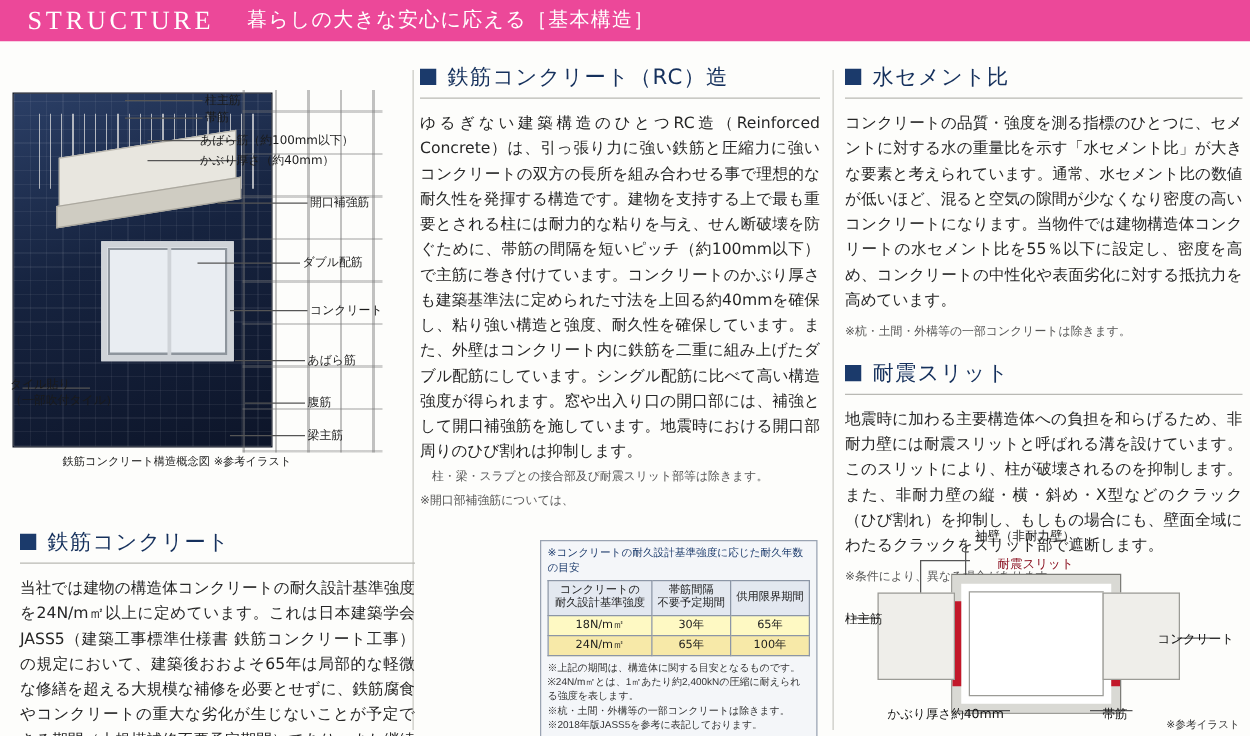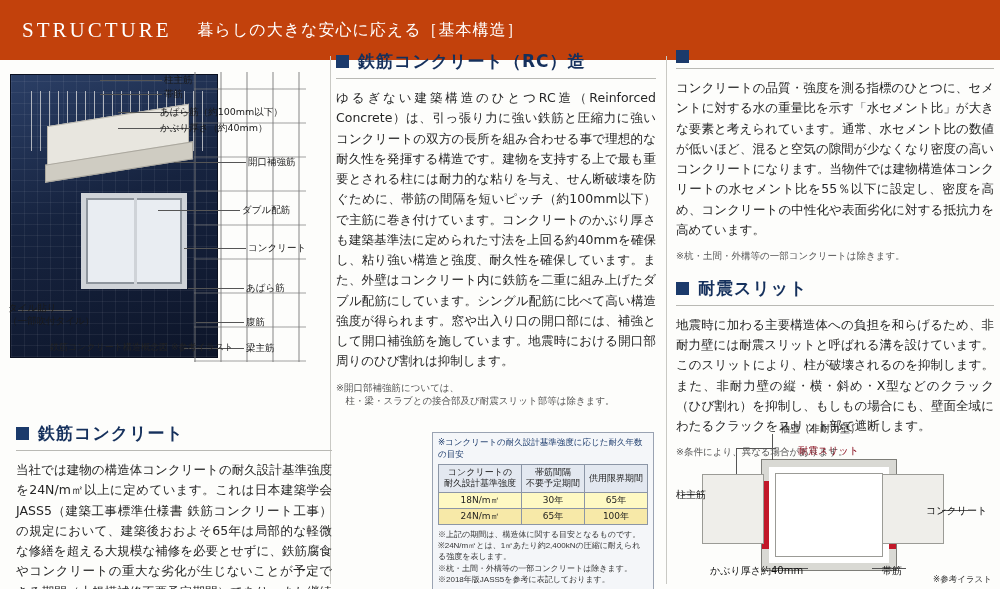--- a/index.html
+++ b/index.html
@@ -6,22 +6,22 @@
   body{
     width:1000px;height:589px;
     background:#fdfdfb;
     font-family:"Liberation Serif","DejaVu Serif",serif;
     color:#2a2a2a;
     overflow:hidden;
     position:relative;
   }
   
   .header{
-    position:absolute;left:0;top:0;width:1000px;height:60px;
-    background:#c2410c;
+    position:absolute;left:0;top:0;width:1000px;height:33px;
+    background:#ec4899;
     color:#ffffff;
     display:flex;align-items:center;
   }
   .header .en{
     font-family:"Liberation Serif","DejaVu Serif",serif;
     font-size:21px;letter-spacing:3px;padding-left:22px;font-weight:400;
   }
   .header .jp{
     font-size:16px;padding-left:26px;letter-spacing:1px;
     font-family:"DejaVu Sans","Liberation Sans",sans-serif;
@@ -36,21 +36,21 @@
   .vline.v1{left:330px;}
   .vline.v2{left:666px;}
 
   
   .hd{display:flex;align-items:center;margin:0 0 8px 0;}
   .hd .sq{
     width:13px;height:13px;background:#1b3a6b;margin-right:9px;flex:0 0 auto;
     display:inline-block;
   }
   .hd .txt{
-    font-size:17px;font-weight:bold;color:#15305c;letter-spacing:1px;
+    font-size:17px;font-weight:normal;color:#15305c;letter-spacing:1px;
     font-family:"DejaVu Sans","Liberation Sans",sans-serif;
   }
   .hd-line{
     border-bottom:1px solid #b9b9b4;padding-bottom:5px;margin-bottom:9px;
   }
   p.body{
     font-size:12.5px;line-height:1.62;margin:0 0 9px 0;text-align:justify;
     font-family:"DejaVu Sans","Liberation Sans",sans-serif;
     color:#262626;
   }
@@ -98,21 +98,21 @@
     background-image:
       repeating-linear-gradient(90deg,rgba(120,120,120,.45) 0 2px,transparent 2px 26px),
       repeating-linear-gradient(0deg,rgba(120,120,120,.35) 0 2px,transparent 2px 34px);
   }
   .illu .lbl{
     position:absolute;font-size:9.5px;color:#1a1a1a;white-space:nowrap;
     font-family:"DejaVu Sans","Liberation Sans",sans-serif;
   }
   .illu .lead{position:absolute;background:#555;height:1px;}
   .illu .cap2{
-    position:absolute;left:2px;top:289px;font-size:9px;color:#222;line-height:1.35;
+    position:absolute;left:2px;top:312px;font-size:9px;color:#222;line-height:1.35;
     font-family:"DejaVu Sans","Liberation Sans",sans-serif;
     padding-left:40px;
   }
 
   
   .tbl-wrap{
     position:absolute;left:432px;top:432px;width:222px;
     border:1px solid #9aa3b2;background:#f4f6f9;padding:4px 5px 5px 5px;
     box-sizing:border-box;
   }
@@ -223,22 +223,22 @@
 
   <div class="pagenum" style="top:560px;position:absolute;">22</div>
 </div>
 
 <div class="col col-mid">
   <div class="hd hd-line">
     <span class="sq"></span>
     <span class="txt">鉄筋コンクリート（RC）造</span>
   </div>
   <p class="body">ゆるぎない建築構造のひとつRC造（Reinforced Concrete）は、引っ張り力に強い鉄筋と圧縮力に強いコンクリートの双方の長所を組み合わせる事で理想的な耐久性を発揮する構造です。建物を支持する上で最も重要とされる柱には耐力的な粘りを与え、せん断破壊を防ぐために、帯筋の間隔を短いピッチ（約100mm以下）で主筋に巻き付けています。コンクリートのかぶり厚さも建築基準法に定められた寸法を上回る約40mmを確保し、粘り強い構造と強度、耐久性を確保しています。また、外壁はコンクリート内に鉄筋を二重に組み上げたダブル配筋にしています。シングル配筋に比べて高い構造強度が得られます。窓や出入り口の開口部には、補強として開口補強筋を施しています。地震時における開口部周りのひび割れは抑制します。</p>
+  <p class="note" style="margin-top:-6px;">　柱・梁・スラブとの接合部及び耐震スリット部等は除きます。</p>
   <p class="note">※開口部補強筋については、</p>
-  <p class="note" style="margin-top:-6px;">　柱・梁・スラブとの接合部及び耐震スリット部等は除きます。</p>
 </div>
 
 <div class="tbl-wrap">
   <div class="tbl-cap">※コンクリートの耐久設計基準強度に応じた耐久年数の目安</div>
   <table class="spec">
     <thead>
       <tr>
         <th>
           <span>コンクリートの</span><br>
           <span>耐久設計基準強度</span>
@@ -267,20 +267,21 @@
     <div>※上記の期間は、構造体に関する目安となるものです。</div>
     <div>※24N/m㎡とは、1㎡あたり約2,400kNの圧縮に耐えられる強度を表します。</div>
     <div>※杭・土間・外構等の一部コンクリートは除きます。</div>
     <div>※2018年版JASS5を参考に表記しております。</div>
   </div>
 </div>
 
 <div class="col col-right">
   <div class="hd hd-line">
     <span class="sq"></span>
+    <span class="txt">水セメント比</span>
   </div>
   <p class="body">コンクリートの品質・強度を測る指標のひとつに、セメントに対する水の重量比を示す「水セメント比」が大きな要素と考えられています。通常、水セメント比の数値が低いほど、混ると空気の隙間が少なくなり密度の高いコンクリートになります。当物件では建物構造体コンクリートの水セメント比を55％以下に設定し、密度を高め、コンクリートの中性化や表面劣化に対する抵抗力を高めています。</p>
   <p class="note">※杭・土間・外構等の一部コンクリートは除きます。</p>
 
   <div class="hd hd-line" style="margin-top:14px;">
     <span class="sq"></span>
     <span class="txt">耐震スリット</span>
   </div>
   <p class="body">地震時に加わる主要構造体への負担を和らげるため、非耐力壁には耐震スリットと呼ばれる溝を設けています。このスリットにより、柱が破壊されるのを抑制します。また、非耐力壁の縦・横・斜め・X型などのクラック（ひび割れ）を抑制し、もしもの場合にも、壁面全域にわたるクラックをスリット部で遮断します。</p>
   <p class="note">※条件により、異なる場合があります。</p>

